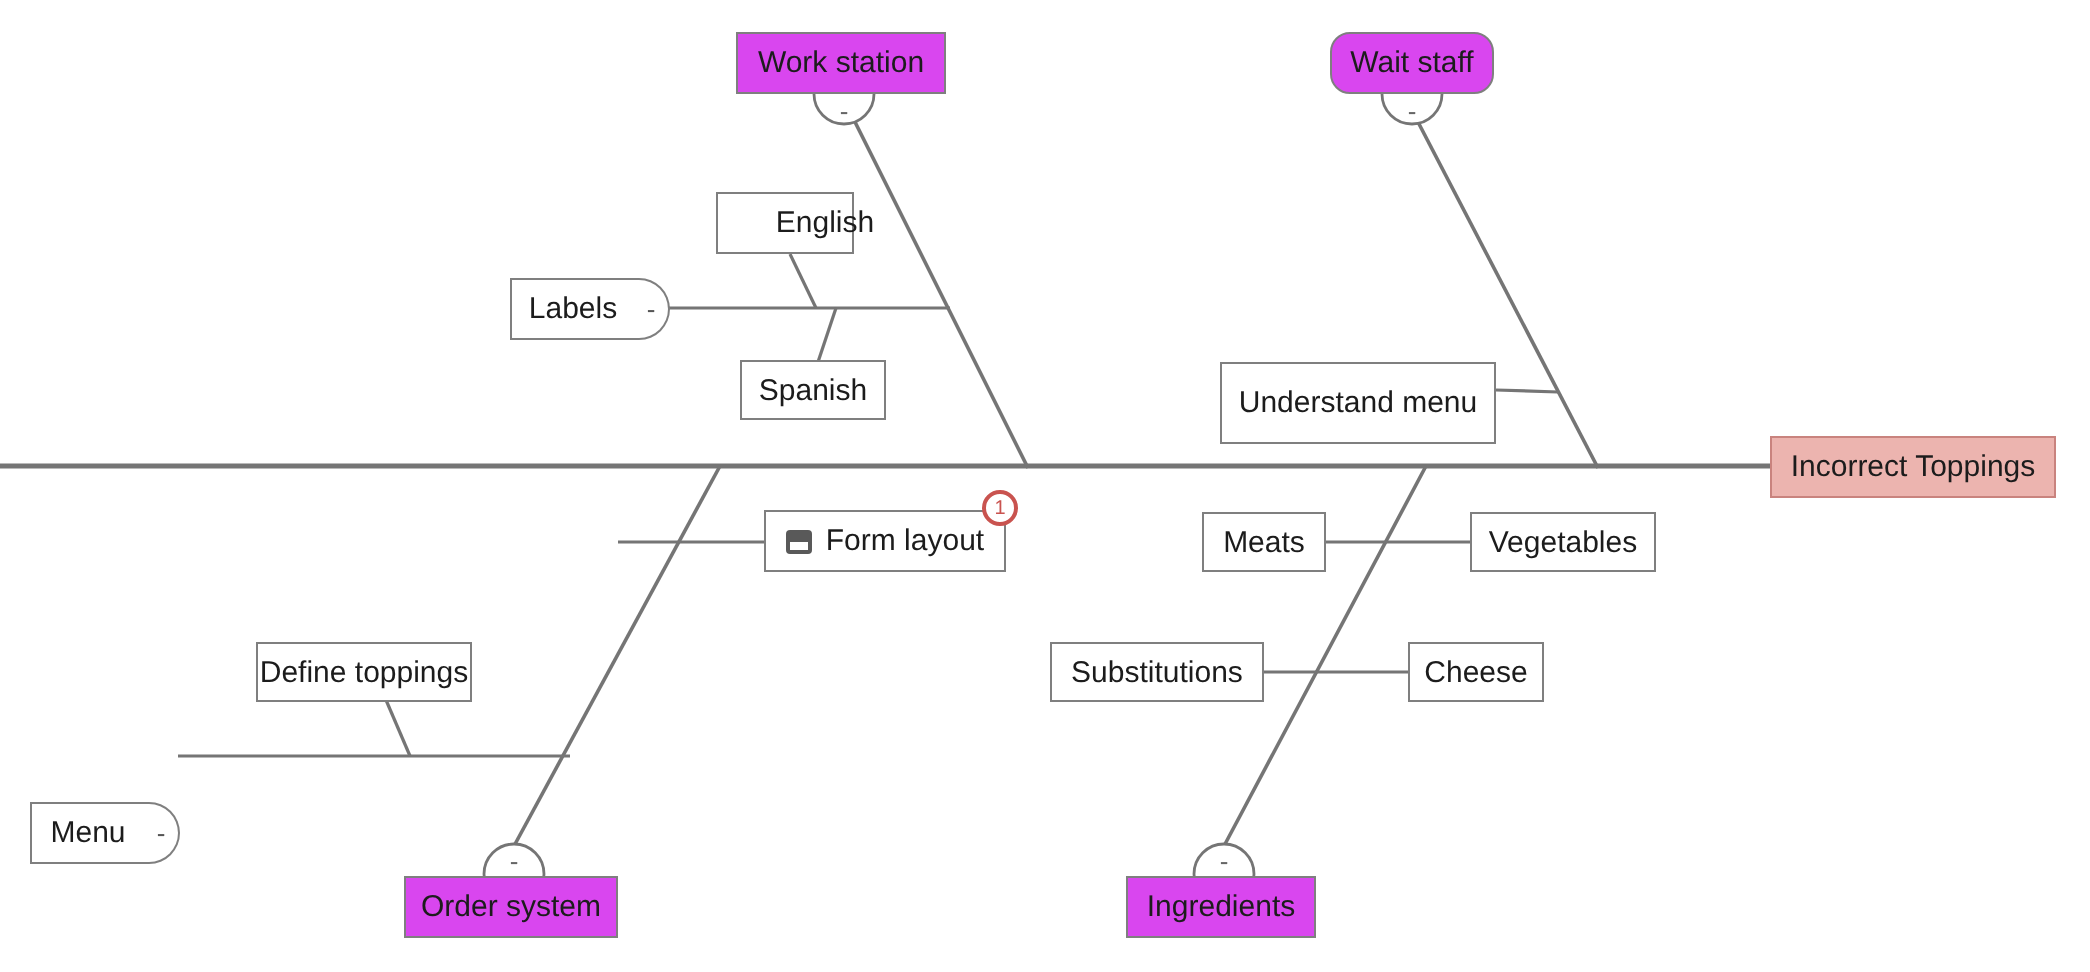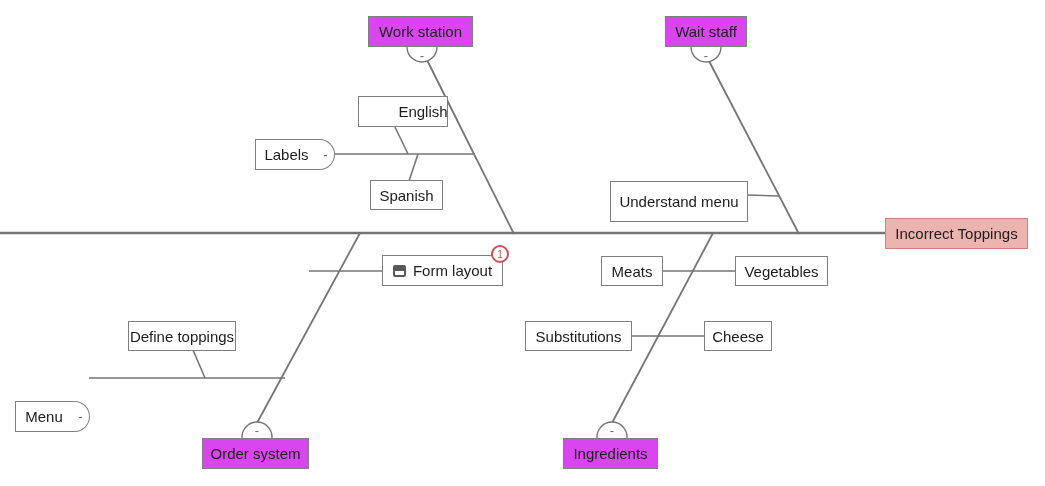--- a/index.html
+++ b/index.html
@@ -99,21 +99,21 @@
     </g>
     <g>
       <circle cx="612" cy="437" r="15" fill="#ffffff" stroke="#757575" stroke-width="1.4"></circle>
       <text x="612" y="435" text-anchor="middle" font-size="13" fill="#666">-</text>
     </g>
   </svg>
 
   <div class="node cat" style="left:368px;top:16px;width:105px;height:31px;">
     <span>Work station</span>
   </div>
-  <div class="node cat" style="left:665px;top:16px;width:82px;height:31px;">
+  <div class="node cat" style="left:665px;top:16px;width:82px;height:31px;border-radius:10px;">
     <span>Wait staff</span>
   </div>
   <div class="node cat" style="left:202px;top:438px;width:107px;height:31px;">
     <span>Order system</span>
   </div>
   <div class="node cat" style="left:563px;top:438px;width:95px;height:31px;">
     <span>Ingredients</span>
   </div>
 
   <div class="node effect" style="left:885px;top:218px;width:143px;height:31px;">
@@ -126,21 +126,21 @@
       <span>-</span>
     </div>
   </div>
   <div class="node" style="left:15px;top:363px;width:58px;height:31px;margin-top:38px;">
     <span>Menu</span>
     <div class="tag-cap">
       <span>-</span>
     </div>
   </div>
 
-  <div class="node" style="left:358px;top:96px;width:90px;height:31px;padding-left:40px;">
+  <div class="node" style="left:358px;top:96px;width:69px;height:31px;padding-left:40px;">
     <span>English</span>
   </div>
   <div class="node" style="left:370px;top:180px;width:73px;height:30px;">
     <span>Spanish</span>
   </div>
   <div class="node" style="left:610px;top:181px;width:138px;height:41px;">
     <span>Understand menu</span>
   </div>
   <div class="node" style="left:382px;top:255px;width:121px;height:31px;">
     <span class="comment-icon">

